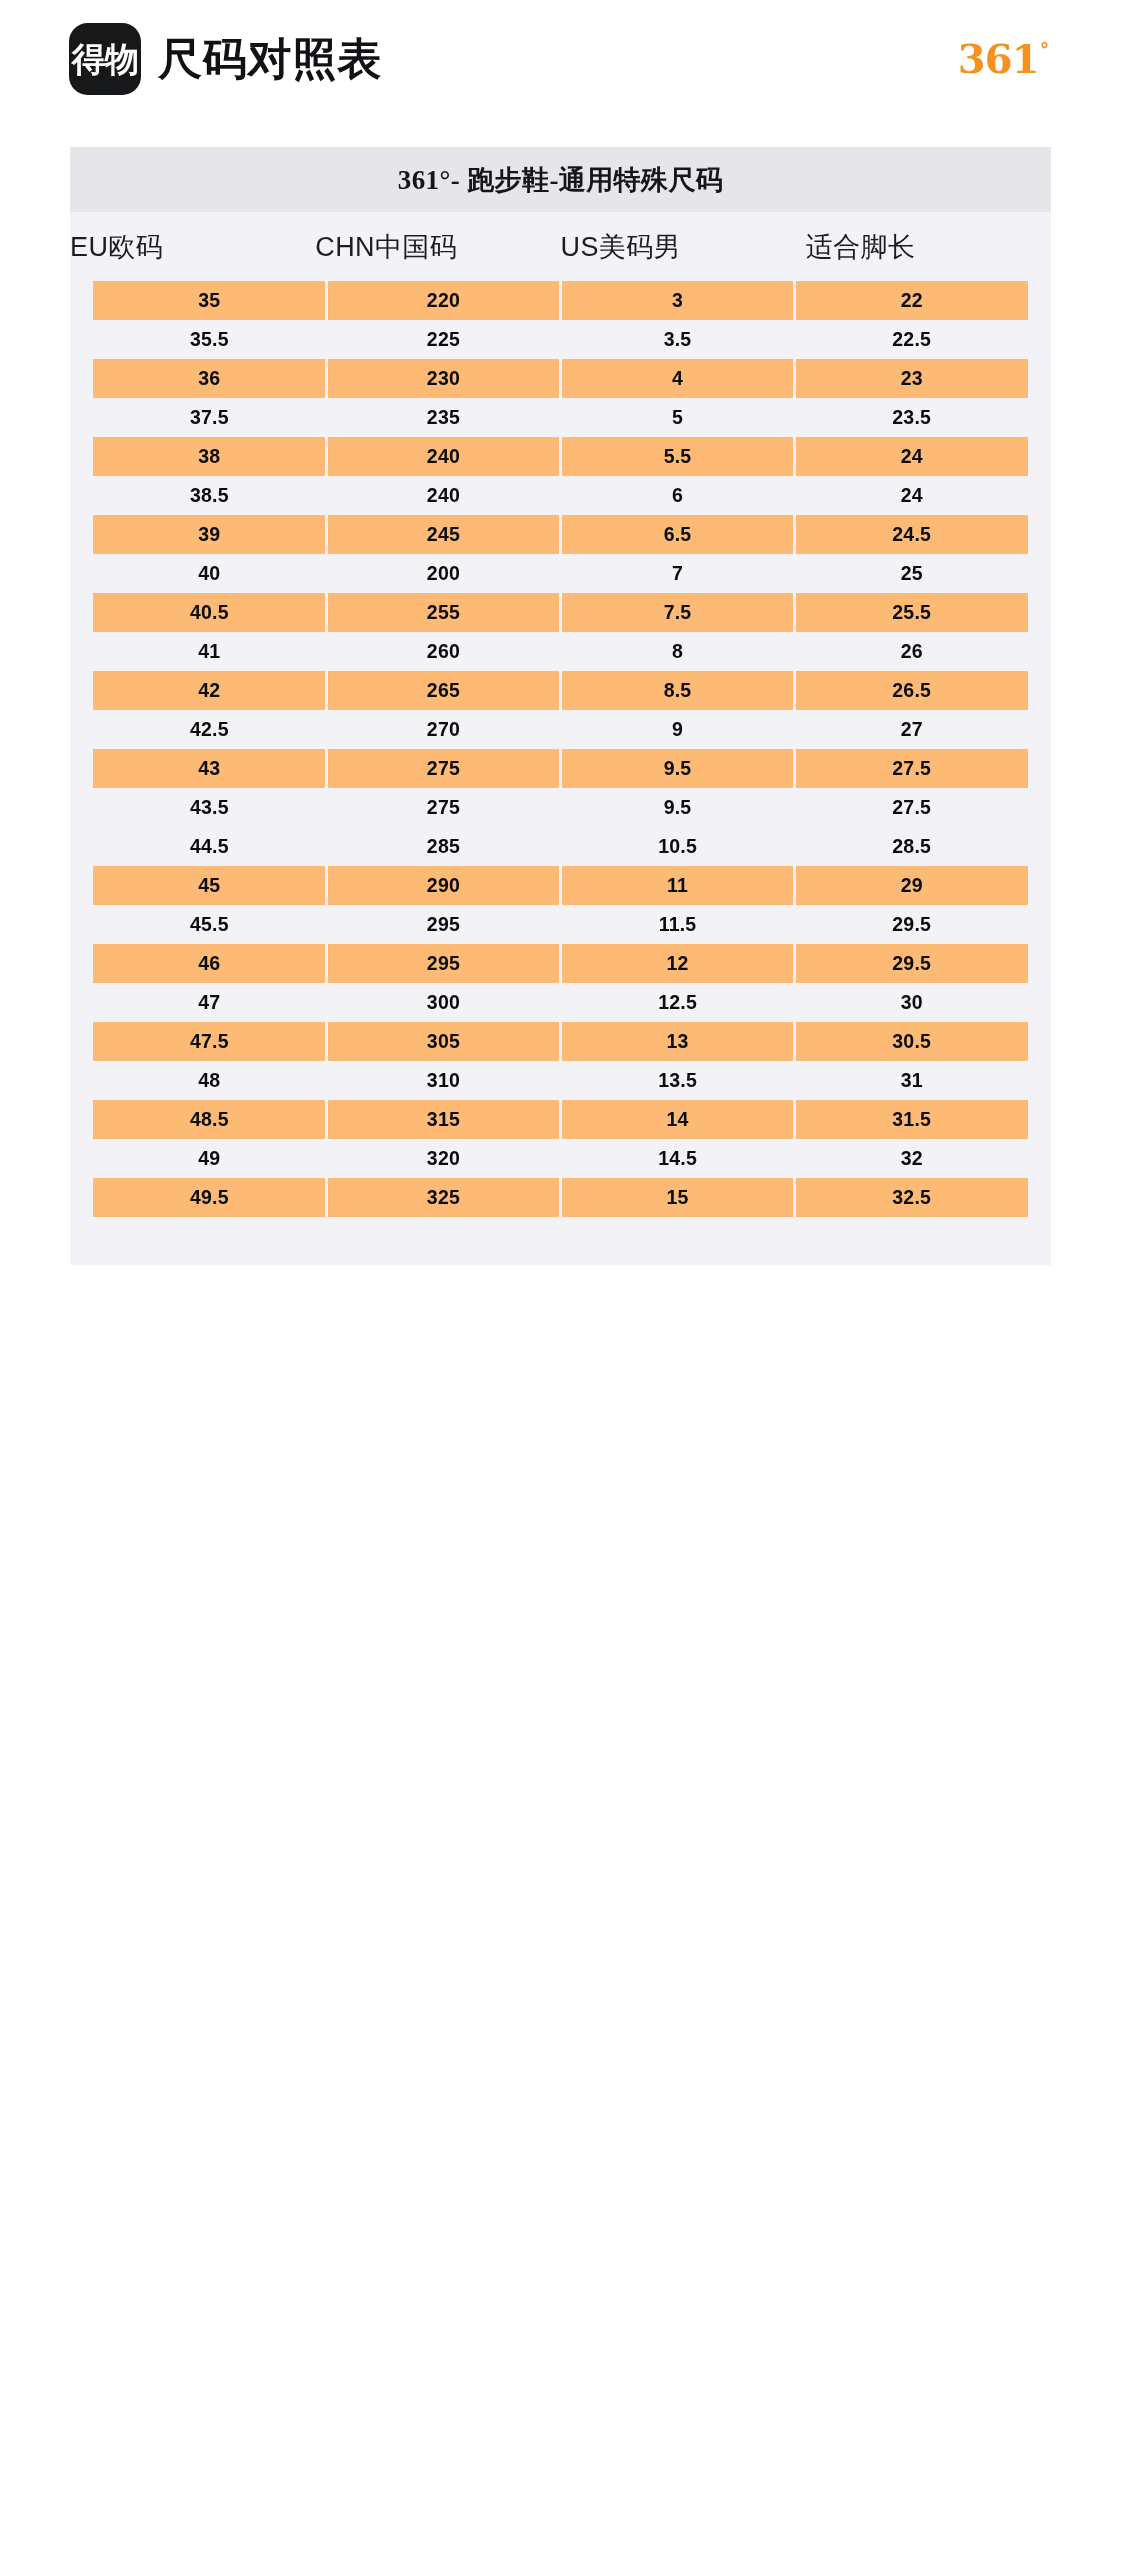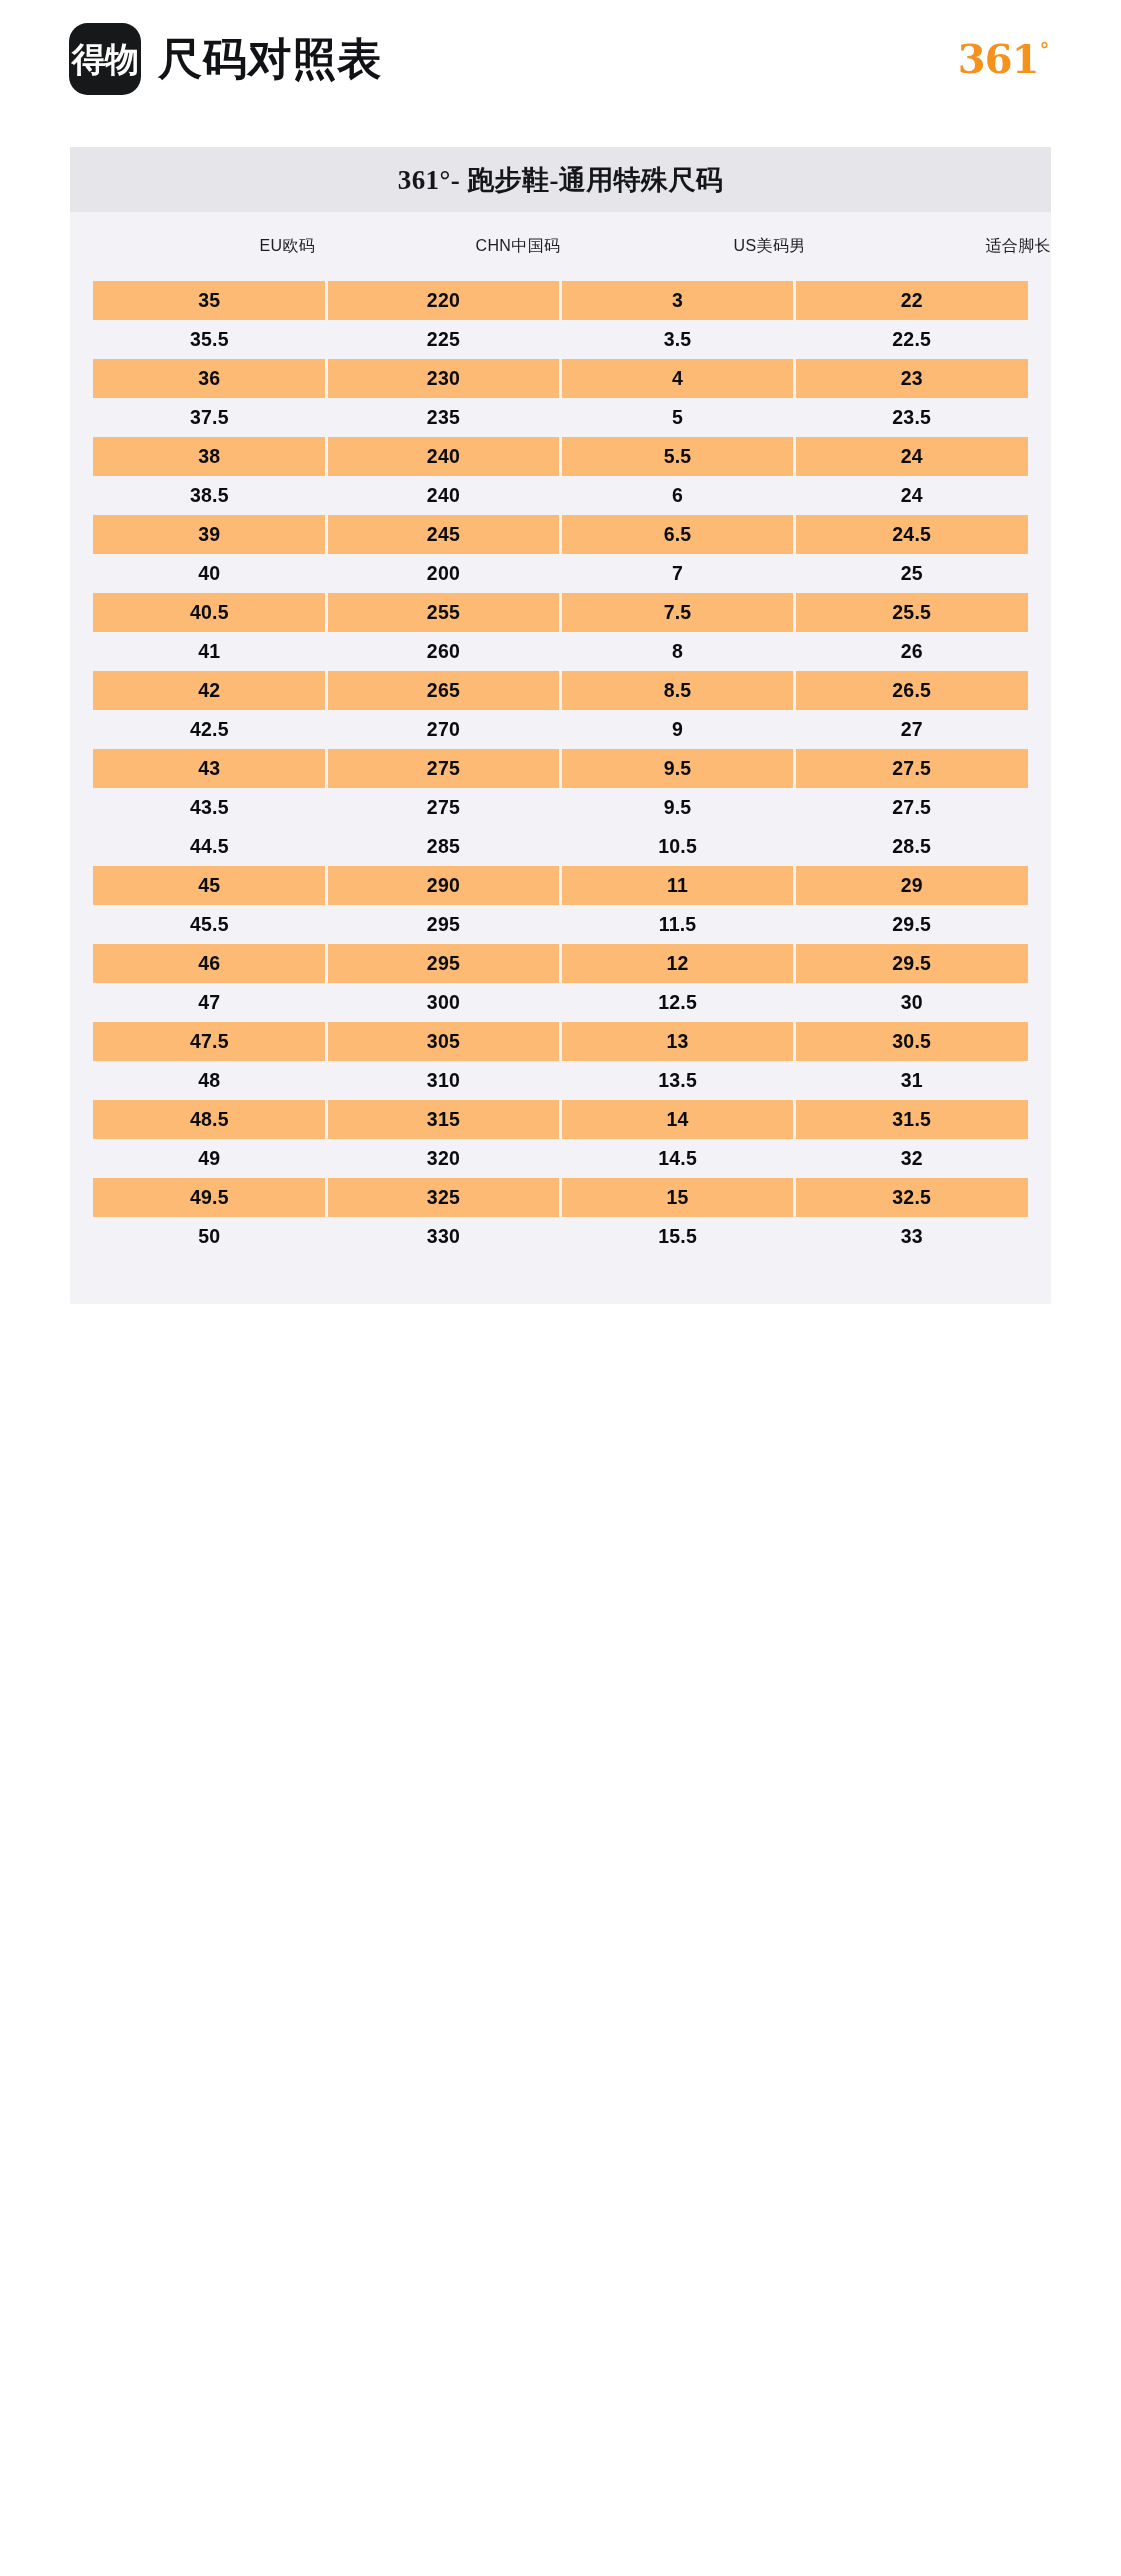--- a/index.html
+++ b/index.html
@@ -112,22 +112,22 @@
 
   .col-head-row {
     display: flex;
     height: 69px;
     align-items: center;
     background: #F3F3F7;
   }
 
   .col-head-cell {
     flex: 1 1 0;
-    text-align: right;
-    font-size: 16px;
+    text-align: left;
+    font-size: 27px;
     font-weight: 400;
     color: #1C1D21;
     letter-spacing: 0.4px;
   }
 
   .data-row {
     display: flex;
     height: 39px;
     margin: 0 23.4px;
     align-items: stretch;
@@ -328,24 +328,18 @@
             <div class="data-cell">320</div>
             <div class="data-cell">14.5</div>
             <div class="data-cell">32</div>
           </div>
           <div class="data-row row-white">
             <div class="data-cell">49.5</div>
             <div class="data-cell">325</div>
             <div class="data-cell">15</div>
             <div class="data-cell">32.5</div>
           </div>
-          <div class="data-row row-tint">
-            <div class="data-cell">50</div>
-            <div class="data-cell">330</div>
-            <div class="data-cell">15.5</div>
-            <div class="data-cell">33</div>
-          </div>
         </div>
     </div>
   </div>
 
 </div>
 
 
 </body></html>

